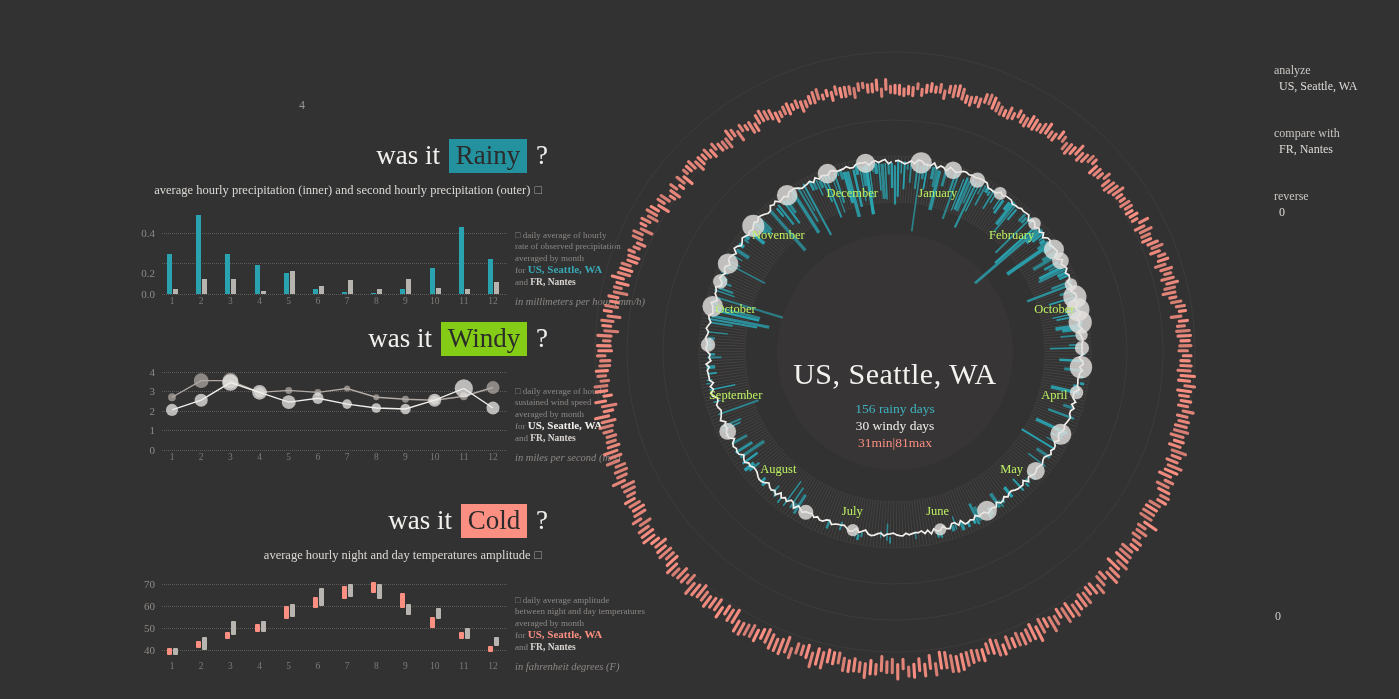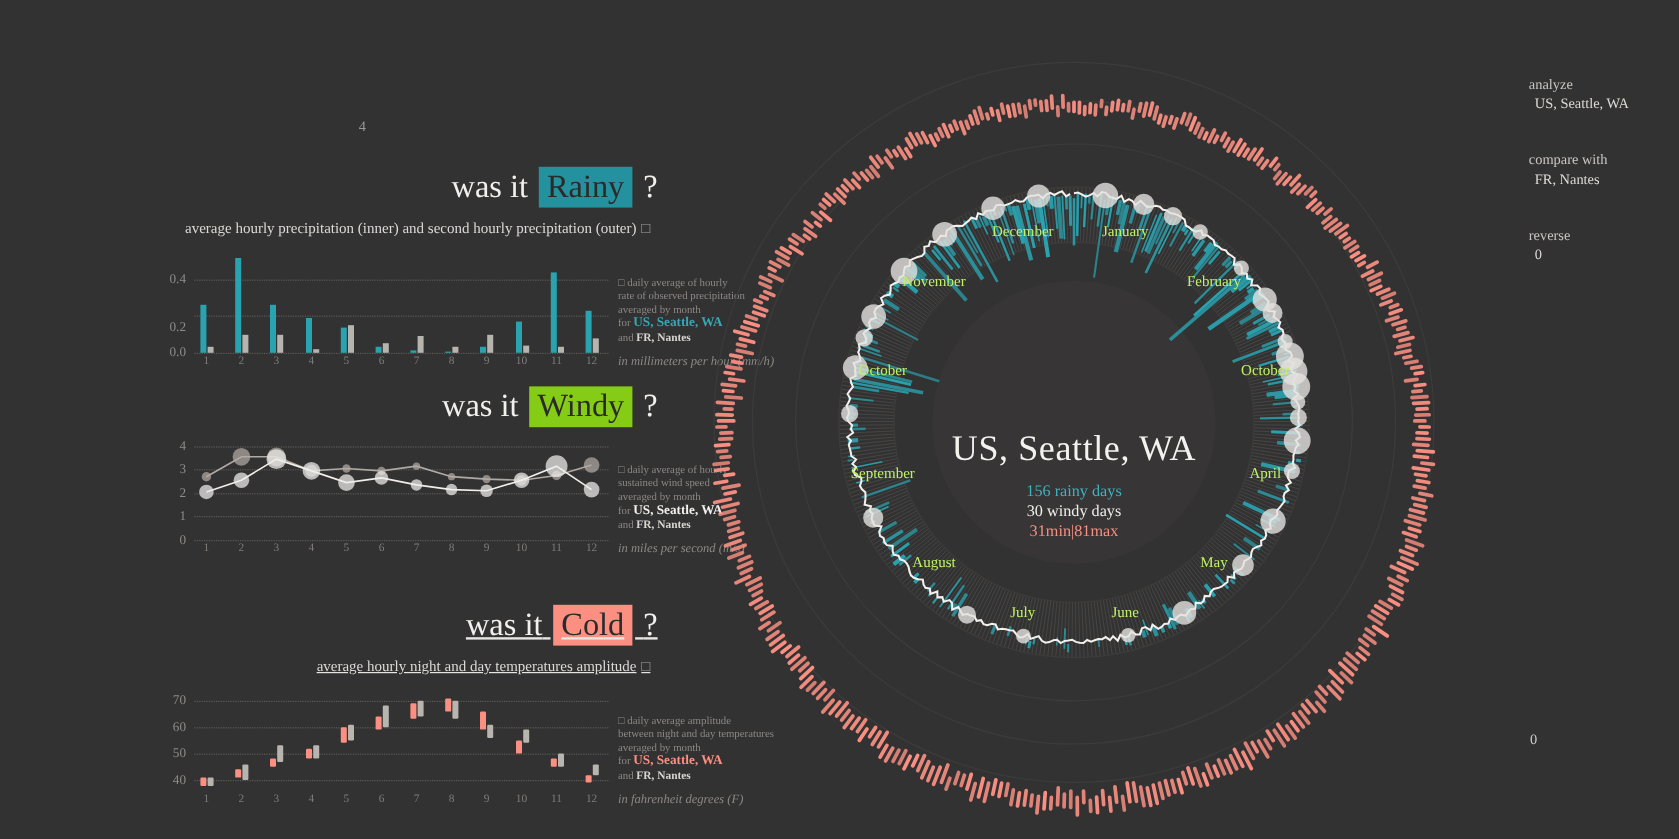--- a/index.html
+++ b/index.html
@@ -19,21 +19,21 @@
   }
   #title-counter{
     position:absolute;left:299px;top:98px;
     font-size:12px;color:#9a9794;
   }
 
   
   .panel{position:absolute;left:140px;width:420px;}
   #panel-rainy{top:140px;}
   #panel-windy{top:323px;}
-  #panel-cold{top:505px;text-decoration:underline;}
+  #panel-cold{top:505px;}
 
   .q-line{
     text-align:right;width:408px;
     font-size:27px;color:#f2f0ed;white-space:nowrap;
   }
   .q-line .hl{padding:1px 7px 3px 7px;margin:0 2px;color:#2b2b2b;}
   .hl-rainy{background:#23919e;}
   .hl-windy{background:#84cc16;}
   .hl-cold{background:#fa8f82;}
 

